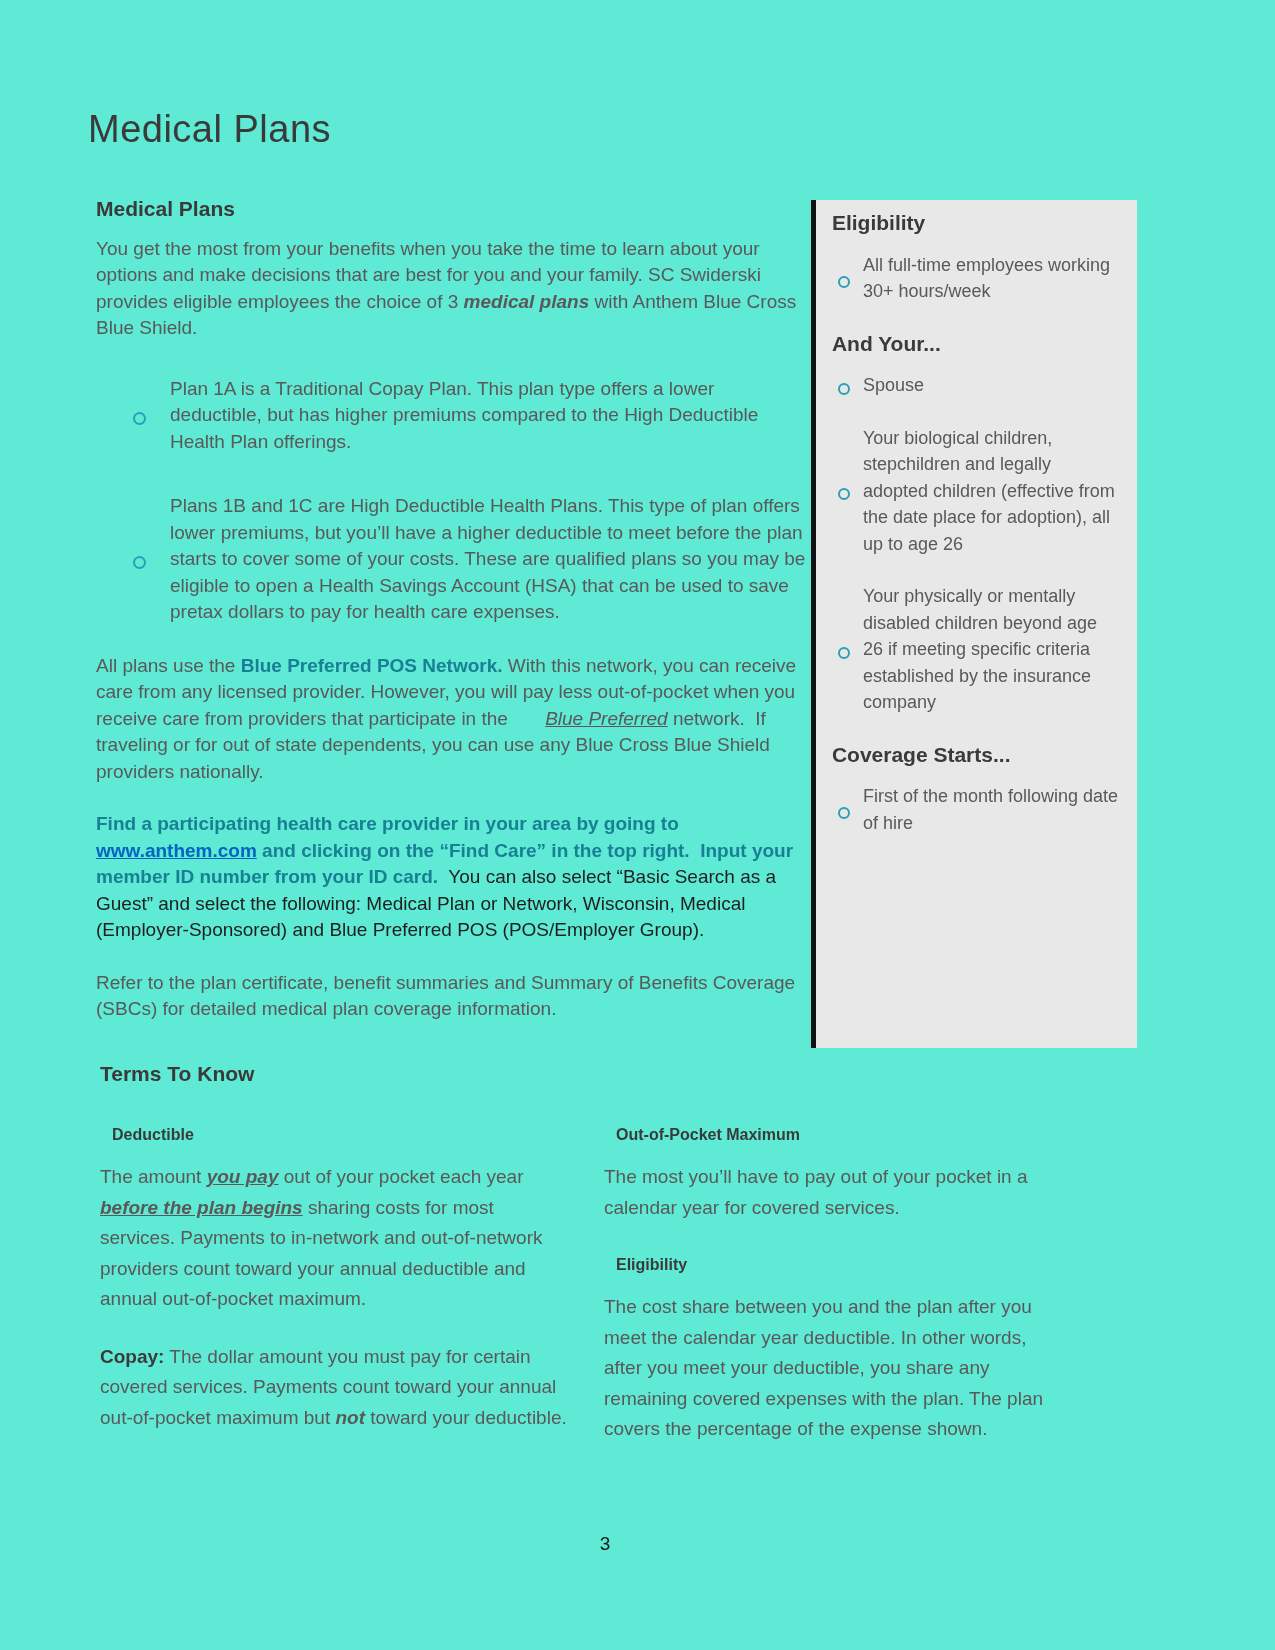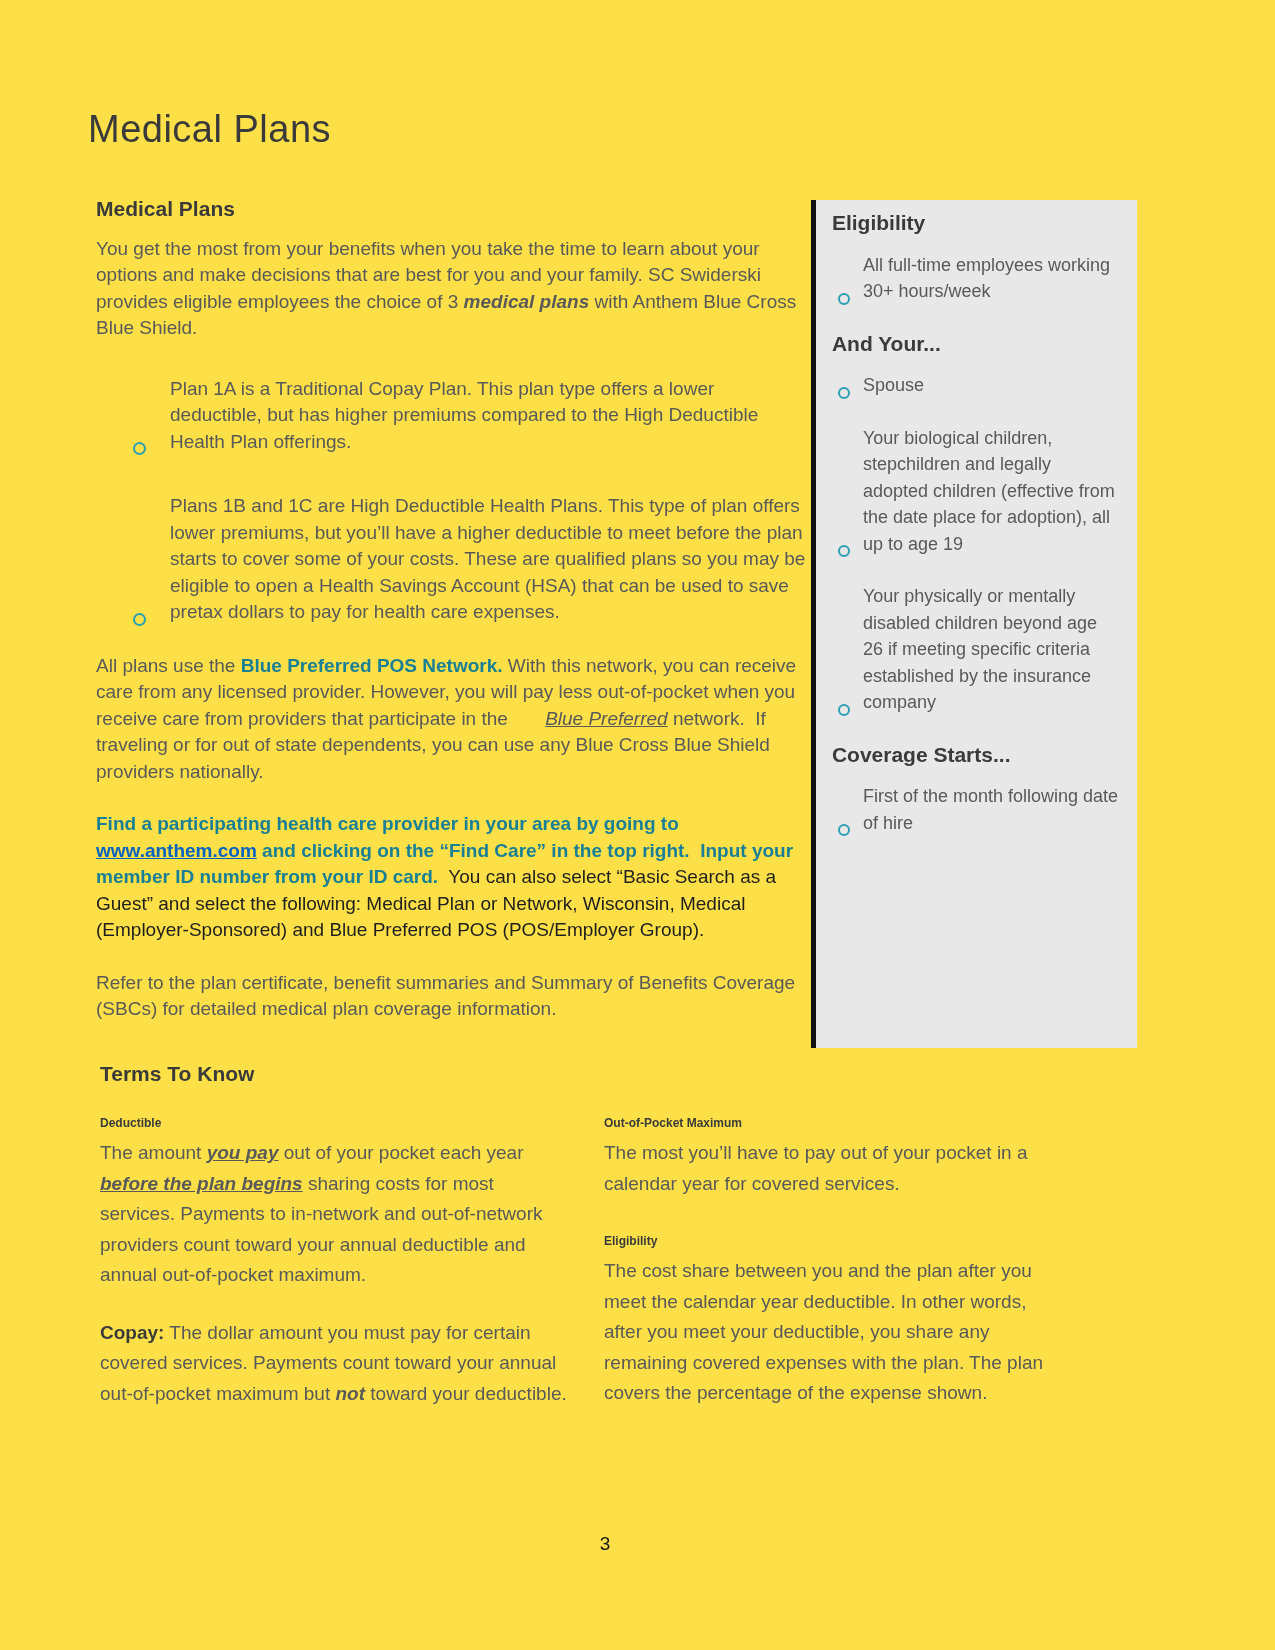--- a/index.html
+++ b/index.html
@@ -2,41 +2,41 @@
 <html style="--teal-text: #187f95; --teal-bullet: #2b9fb4; --link: #0563c1; --body: #595959; --dark: #3a3a3a; --darker: #1f1f1f; --sb-bg: #e8e8e8; --sb-bar: #111111;"><head>
 <meta charset="utf-8">
 <style>
   :root{
     --teal-text:#187f95; --teal-bullet:#2b9fb4; --link:#0563c1;
     --body:#595959; --dark:#3a3a3a; --darker:#1f1f1f;
     --sb-bg:#e8e8e8; --sb-bar:#111111;
   }
   html,body{margin:0;padding:0;background:#ffffff;}
   .page{
-    position:relative; width:1275px; height:1650px; background:#fde047; overflow:hidden;
+    position:relative; width:1275px; height:1650px; background:#5eead4; overflow:hidden;
     font-family:"Liberation Sans","DejaVu Sans",sans-serif; color:var(--body);
   }
   .page-title{
     position:absolute; left:88px; top:108px; margin:0;
     font-size:38px; font-weight:400; color:var(--dark); letter-spacing:.5px;
   }
   .columns{position:absolute; left:96px; top:190px; width:1041px; display:flex; align-items:flex-start;}
   .main-col{width:742px; font-size:19px; line-height:26.5px;}
   .section-heading{margin:6px 0 13px; font-size:21px; font-weight:700; color:var(--dark);}
   .body{margin:0 0 26px;}
   .rich{white-space:pre-wrap;}
   .seg-normal{}
   .seg-bold-italic{font-weight:700; font-style:italic; color:var(--body);}
   .seg-teal-bold{font-weight:700; color:var(--teal-text);}
   .seg-italic-underline{font-style:italic; text-decoration:underline;margin-left:32px;}
   .seg-link{font-weight:700; color:var(--link); text-decoration:underline; cursor:pointer;}
   .seg-dark{color:var(--darker);}
   .seg-bold-dark{font-weight:700; color:var(--dark);}
   .seg-bold-italic-underline{font-weight:700; font-style:italic; text-decoration:underline;}
-  .bullet-row{display:flex; align-items:flex-end;}
+  .bullet-row{display:flex; align-items:center;}
   .bullet-marker{
     flex:0 0 auto; width:9px; height:9px; border:2px solid var(--teal-bullet);
     border-radius:50%; margin-top:7px; background:transparent;
   }
   .main-list{margin:34px 0 27px; padding-left:37px;}
   .main-list .bullet-row + .bullet-row{margin-top:38px;}
   .main-list .bullet-marker{margin-right:24px;}
   .bullet-text{flex:1;}
   .sidebar{
     margin-left:auto; width:337px; height:848px; box-sizing:border-box; margin-top:10px;
@@ -47,21 +47,21 @@
   .sb-section:first-child .sb-heading{margin-top:2px;}
   .sb-list{padding-left:6px;}
   .sb-list .bullet-row + .bullet-row{margin-top:26px;}
   .sb-list .bullet-marker{margin-right:13px; width:8px; height:8px; border-width:2px;}
   .terms{position:absolute; left:100px; top:1062px; width:1005px;}
   .terms-heading{margin:0 0 22px; font-size:21px; font-weight:700; color:var(--dark);}
   .terms-columns{display:flex; gap:34px;}
   .tcol{font-size:19px; line-height:30.5px;}
   .tcol-left{width:470px;}
   .tcol-right{width:465px;}
-  .term-heading{margin:0; font-size:12px; font-weight:700; color:var(--dark); line-height:30px;}
+  .term-heading{margin:12px; font-size:16px; font-weight:700; color:var(--dark); line-height:30px;}
   .term-body{margin:0 0 27px;}
   .page-num{position:absolute; left:0; width:1210px; top:1533px; text-align:center;
     font-size:19px; color:#1a1a1a;}
 </style>
 </head>
 <body>
 
 <div class="page">
 
   <h1 class="page-title">Medical Plans</h1>
@@ -98,21 +98,21 @@
       </div>
       <div class="sb-section">
         <div class="sb-heading">And Your...</div>
         <div class="sb-list">
             <div class="bullet-row">
               <span class="bullet-marker"></span>
               <span class="bullet-text">Spouse</span>
             </div>
             <div class="bullet-row">
               <span class="bullet-marker"></span>
-              <span class="bullet-text">Your biological children, stepchildren and legally adopted children (effective from the date place for adoption), all up to age 19</span>
+              <span class="bullet-text">Your biological children, stepchildren and legally adopted children (effective from the date place for adoption), all up to age 26</span>
             </div>
             <div class="bullet-row">
               <span class="bullet-marker"></span>
               <span class="bullet-text">Your physically or mentally disabled children beyond age 26 if meeting specific criteria established by the insurance company</span>
             </div>
           </div>
       </div>
       <div class="sb-section">
         <div class="sb-heading">Coverage Starts...</div>
         <div class="sb-list">

